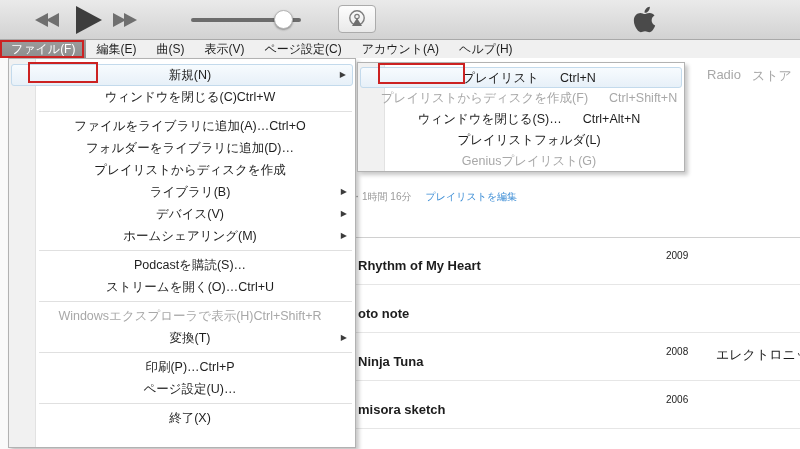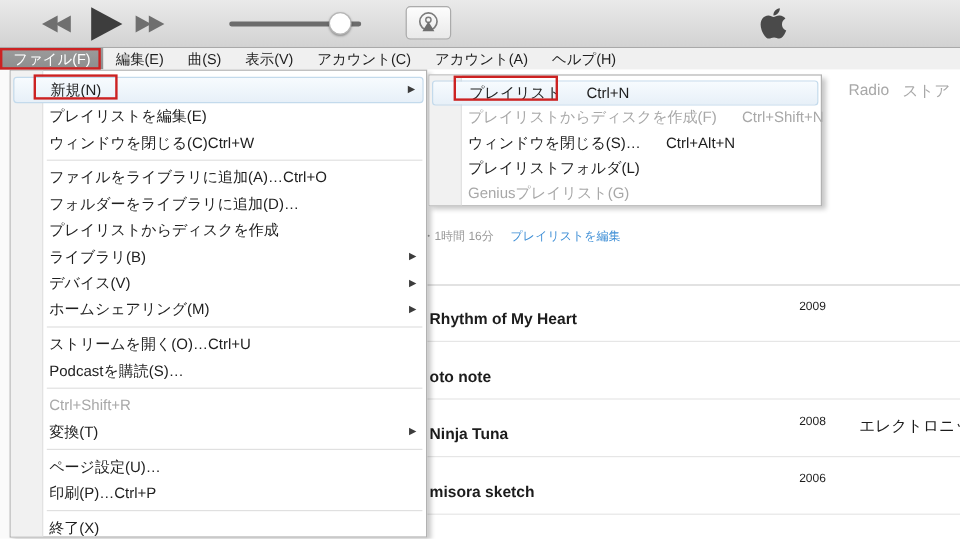--- a/index.html
+++ b/index.html
@@ -63,21 +63,21 @@
     box-shadow:3px 3px 4px rgba(0,0,0,.22); z-index:5;
   }
   .menu::before {
     content:""; position:absolute; left:0; top:0; bottom:0; width:26px;
     background:#f1f1f1; border-right:1px solid #e2e2e2;
   }
   .file-menu { left:8px; top:58px; width:348px; height:390px; padding-top:5px; }
   .sub-menu { left:357px; top:62px; width:328px; height:110px; padding-top:4px; }
   .mi {
     position:relative; height:22px; line-height:22px; font-size:12.5px; color:#1e1e1e;
-    padding-left:30px; padding-right:14px; display:flex; justify-content:flex-start;
+    padding-left:30px; padding-right:14px; display:flex; justify-content:center;
     white-space:nowrap; margin:0 2px;
   }
   .sub-menu .mi { height:21px; line-height:21px;gap:21px; }
   .mi .sc { color:#1e1e1e; }
   .mi.disabled, .mi.disabled .sc { color:#a8a8a8; }
   .mi.hover {
     background:linear-gradient(#f7fbfe,#e7f0f8);
     border:1px solid #c3daec; border-radius:3px; line-height:20px;
   }
   .mi .arrow {
@@ -118,21 +118,21 @@
       <path fill="#4a4a4a" d="M318.7 268.7c-.2-36.7 16.4-64.4 50-84.8-18.8-26.9-47.2-41.7-84.7-44.6-35.5-2.8-74.3 20.7-88.5 20.7-15 0-49.4-19.7-76.4-19.7C63.3 141.2 4 184.8 4 273.5q0 39.3 14.4 81.2c12.8 36.7 59 126.7 107.2 125.2 25.2-.6 43-17.9 75.8-17.9 31.8 0 48.3 17.9 76.4 17.9 48.6-.7 90.4-82.5 102.6-119.3-65.2-30.7-61.7-90-61.7-91.9zm-56.6-164.2c27.3-32.4 24.8-61.9 24-72.5-24.1 1.4-52 16.4-67.9 34.9-17.5 19.8-27.8 44.3-25.6 71.9 26.1 2 49.9-11.4 69.5-34.3z"></path>
     </svg>
   </div>
 </div>
 
 <div class="menubar">
   <div class="mb-item pressed">ファイル(F)</div>
   <div class="mb-item">編集(E)</div>
   <div class="mb-item">曲(S)</div>
   <div class="mb-item">表示(V)</div>
-  <div class="mb-item">アカウント(C)</div>
+  <div class="mb-item">ページ設定(C)</div>
   <div class="mb-item">アカウント(A)</div>
   <div class="mb-item">ヘルプ(H)</div>
 </div>
 
 <div class="left-bg"></div>
 
 <div class="content">
   <span class="nav-link nav-radio">Radio</span>
   <span class="nav-link nav-store">ストア</span>
 
@@ -165,23 +165,20 @@
     <span class="song-genre"></span>
   </div>
 </div>
 
 <div class="menu file-menu">
   <div class="mi hover">
     <span>新規(N)</span>
     <span class="arrow">▶</span>
   </div>
   <div class="mi">
-    <span>プレイリストを編集(E)</span>
-  </div>
-  <div class="mi">
     <span>ウィンドウを閉じる(C)</span>
     <span class="sc">Ctrl+W</span>
   </div>
   <div class="msep"></div>
   <div class="mi">
     <span>ファイルをライブラリに追加(A)…</span>
     <span class="sc">Ctrl+O</span>
   </div>
   <div class="mi">
     <span>フォルダーをライブラリに追加(D)…</span>
@@ -196,41 +193,42 @@
   <div class="mi">
     <span>デバイス(V)</span>
     <span class="arrow">▶</span>
   </div>
   <div class="mi">
     <span>ホームシェアリング(M)</span>
     <span class="arrow">▶</span>
   </div>
   <div class="msep"></div>
   <div class="mi">
+    <span>Podcastを購読(S)…</span>
+  </div>
+  <div class="mi">
     <span>ストリームを開く(O)…</span>
     <span class="sc">Ctrl+U</span>
   </div>
-  <div class="mi">
-    <span>Podcastを購読(S)…</span>
-  </div>
   <div class="msep"></div>
   <div class="mi disabled">
+    <span>Windowsエクスプローラで表示(H)</span>
     <span class="sc">Ctrl+Shift+R</span>
   </div>
   <div class="mi">
     <span>変換(T)</span>
     <span class="arrow">▶</span>
   </div>
   <div class="msep"></div>
-  <div class="mi">
-    <span>ページ設定(U)…</span>
-  </div>
   <div class="mi">
     <span>印刷(P)…</span>
     <span class="sc">Ctrl+P</span>
+  </div>
+  <div class="mi">
+    <span>ページ設定(U)…</span>
   </div>
   <div class="msep"></div>
   <div class="mi">
     <span>終了(X)</span>
   </div>
 </div>
 
 <div class="menu sub-menu">
   <div class="mi hover">
     <span>プレイリスト</span>

